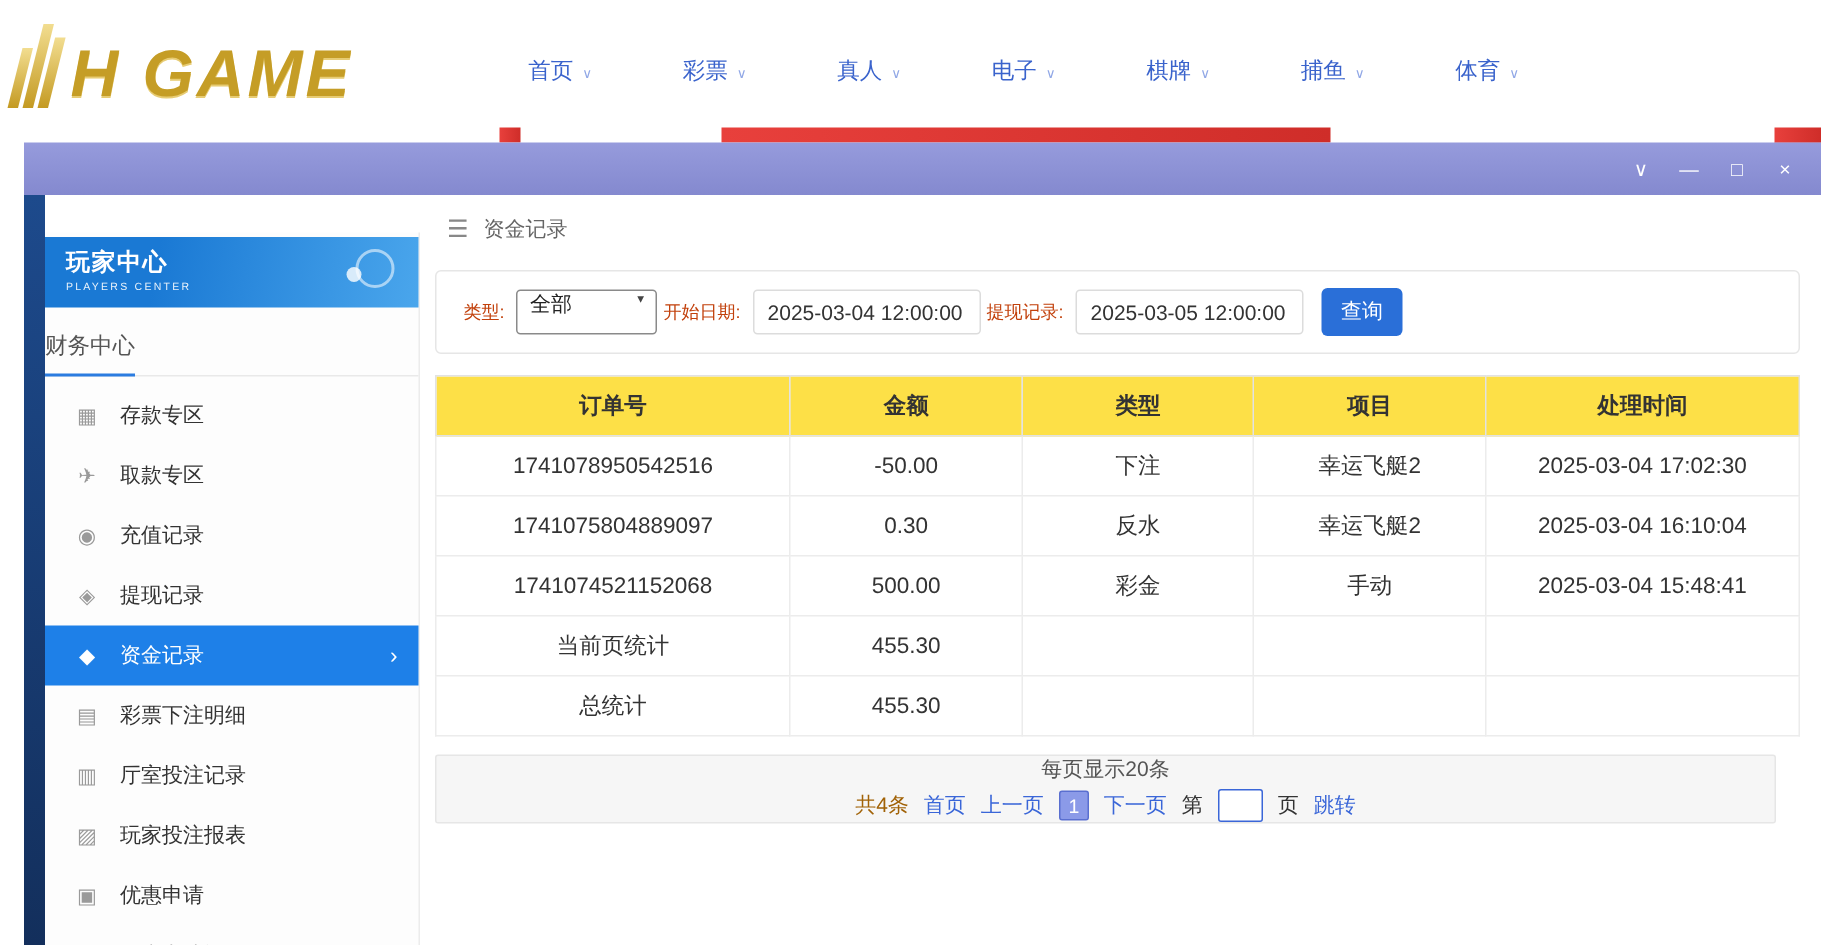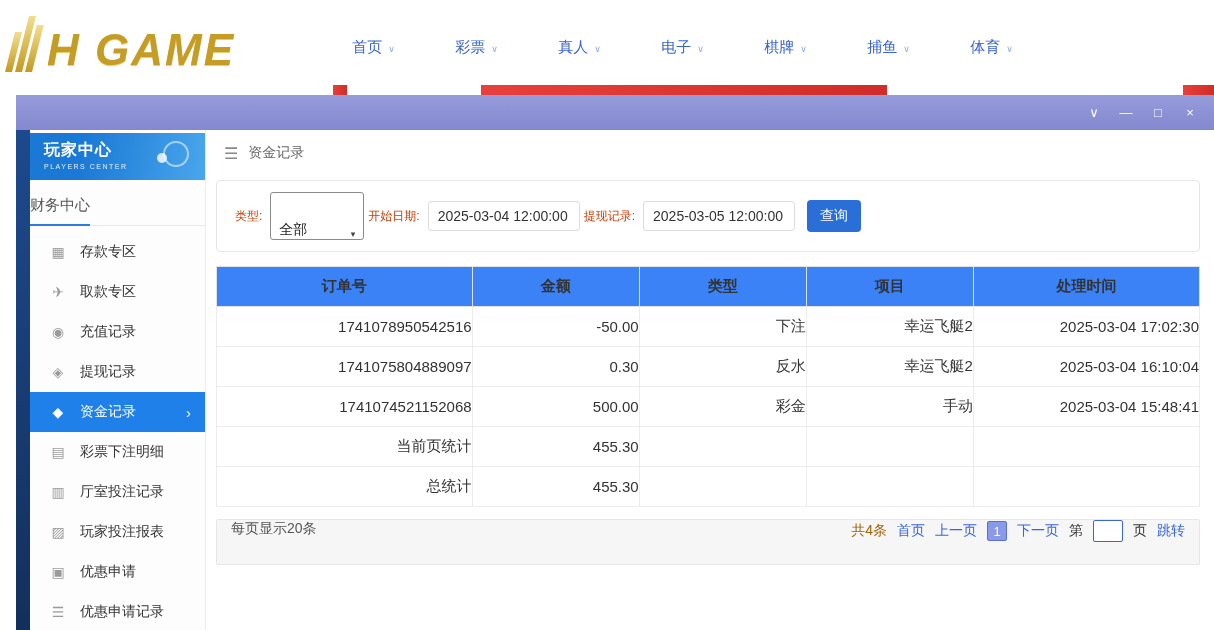--- a/index.html
+++ b/index.html
@@ -29,21 +29,21 @@
   
   .win-titlebar { position:absolute; left:16px; top:95px; width:1198px; height:35px;
                   background:linear-gradient(180deg,#969bdc,#8489cf); }
   .win-controls { position:absolute; right:8px; top:0; height:35px; display:flex; align-items:center; }
   .win-controls span { width:32px; text-align:center; color:#fff; font-size:13px; cursor:pointer; }
 
   .win-body { position:absolute; left:16px; top:130px; width:1198px; height:500px; background:#fff; display:flex; }
   .win-strip { width:14px; background:linear-gradient(180deg,#1d4a8c,#132f5c); }
 
   
-  .sidebar { width:176px; background:#fdfdfd; border-right:1px solid #ececec; }
+  .sidebar { width:250px; background:#fdfdfd; border-right:1px solid #ececec;margin-top:25px; }
   .sb-header { margin-top:3px; height:47px; position:relative; overflow:hidden; color:#fff;
                padding:7px 0 0 14px; background:linear-gradient(100deg,#1a79d4 30%,#4aa6ec); }
   .sb-title { font-size:16px; font-weight:bold; letter-spacing:1px; }
   .sb-sub { font-size:7px; letter-spacing:1.5px; opacity:.9; margin-top:2px; }
   .globe { position:absolute; right:16px; top:8px; width:26px; height:26px; border-radius:50%;
            border:2px solid rgba(255,255,255,.55); }
   .globe::after { content:""; position:absolute; left:-8px; top:10px; width:10px; height:10px;
                   border-radius:50%; background:rgba(255,255,255,.8); }
   .sb-section { margin-top:16px; padding-left:0; font-size:15px; color:#555;
                 border-bottom:1px solid #e9e9e9; }
@@ -60,38 +60,38 @@
 
   
   .main { flex:1; background:#fff; overflow:hidden; }
   .crumb { height:46px; display:flex; align-items:center; gap:10px; padding-left:18px; }
   .crumb .ham { font-size:16px; color:#888; }
   .crumb-title { font-size:14px; color:#666; }
 
   .filter-panel { margin:4px 14px 0 10px; border:1px solid #e6e6e6; border-radius:4px;
                   background:#fff; padding:11px 14px; display:flex; align-items:center; }
   .f-label { font-size:12px; color:#c2410c; margin:0 8px 0 4px; white-space:nowrap; }
-  .f-select { width:94px; height:48px; border:1px solid #8a8a8a; border-radius:3px; background:#fff;
-              display:flex; align-items:flex-end; justify-content:space-between; padding:0 8px;
+  .f-select { width:94px; height:30px; border:1px solid #8a8a8a; border-radius:3px; background:#fff;
+              display:flex; align-items:flex-start; justify-content:space-between; padding:0 8px;
               font-size:14px; color:#222; cursor:pointer; }
   .f-select .caret { font-size:9px; color:#444; }
   .f-input { width:152px; height:30px; border:1px solid #dcdcdc; border-radius:3px; padding:0 9px;
              font-size:14px; color:#333; font-family:inherit; }
   .btn-query { margin-left:12px; width:54px; height:32px; background:#2a6fd8; color:#fff;
                border:none; border-radius:4px; font-size:14px; cursor:pointer; font-family:inherit; }
 
   .data-table { margin:14px 14px 0 10px; width:calc(100% - 24px); border-collapse:collapse; table-layout:fixed; }
-  .data-table th { background:#3b82f6; border:1px solid #e2e2e2; height:40px;
+  .data-table th { background:#fde047; border:1px solid #e2e2e2; height:40px;
                    font-size:15px; color:#333; font-weight:bold; text-align:center; }
-  .data-table td { border:1px solid #ececec; height:40px; font-size:15px; color:#333; text-align:right; }
+  .data-table td { border:1px solid #ececec; height:40px; font-size:15px; color:#333; text-align:center; }
   .col-order{width:26%;} .col-amount{width:17%;} .col-type{width:17%;} .col-item{width:17%;} .col-time{width:23%;margin-top:45px;}
 
-  .table-footer { margin:12px 14px 0 10px; height:46px; background:#f6f6f6; border:1px solid #e6e6e6;
-                  border-radius:2px; display:flex; align-items:flex-start; justify-content:space-between;
-                  padding:0 14px; }
+  .table-footer { margin:12px 30px 0 10px; height:46px; background:#f6f6f6; border:1px solid #e6e6e6;
+                  border-radius:2px; display:flex; align-items:center; justify-content:space-between;
+                  padding:0 14px;flex-direction:column; }
   .pf-left { font-size:14px; color:#555; }
   .pager { display:flex; align-items:center; gap:10px; font-size:14px; }
   .pg-link { color:#3a66d8; cursor:pointer; }
   .pg-total { color:#a16207; }
   .pg-cur { min-width:20px; height:20px; line-height:20px; padding:0 3px; text-align:center;
             background:#8b9ae8; border:1px solid #5a6fd0; border-radius:2px; color:#fff; font-size:13px; }
   .pg-text { color:#333; }
   .pg-input { width:30px; height:22px; border:1px solid #3a66d8; border-radius:2px; background:#fff;
               font-family:inherit; text-align:center; }
 </style>

